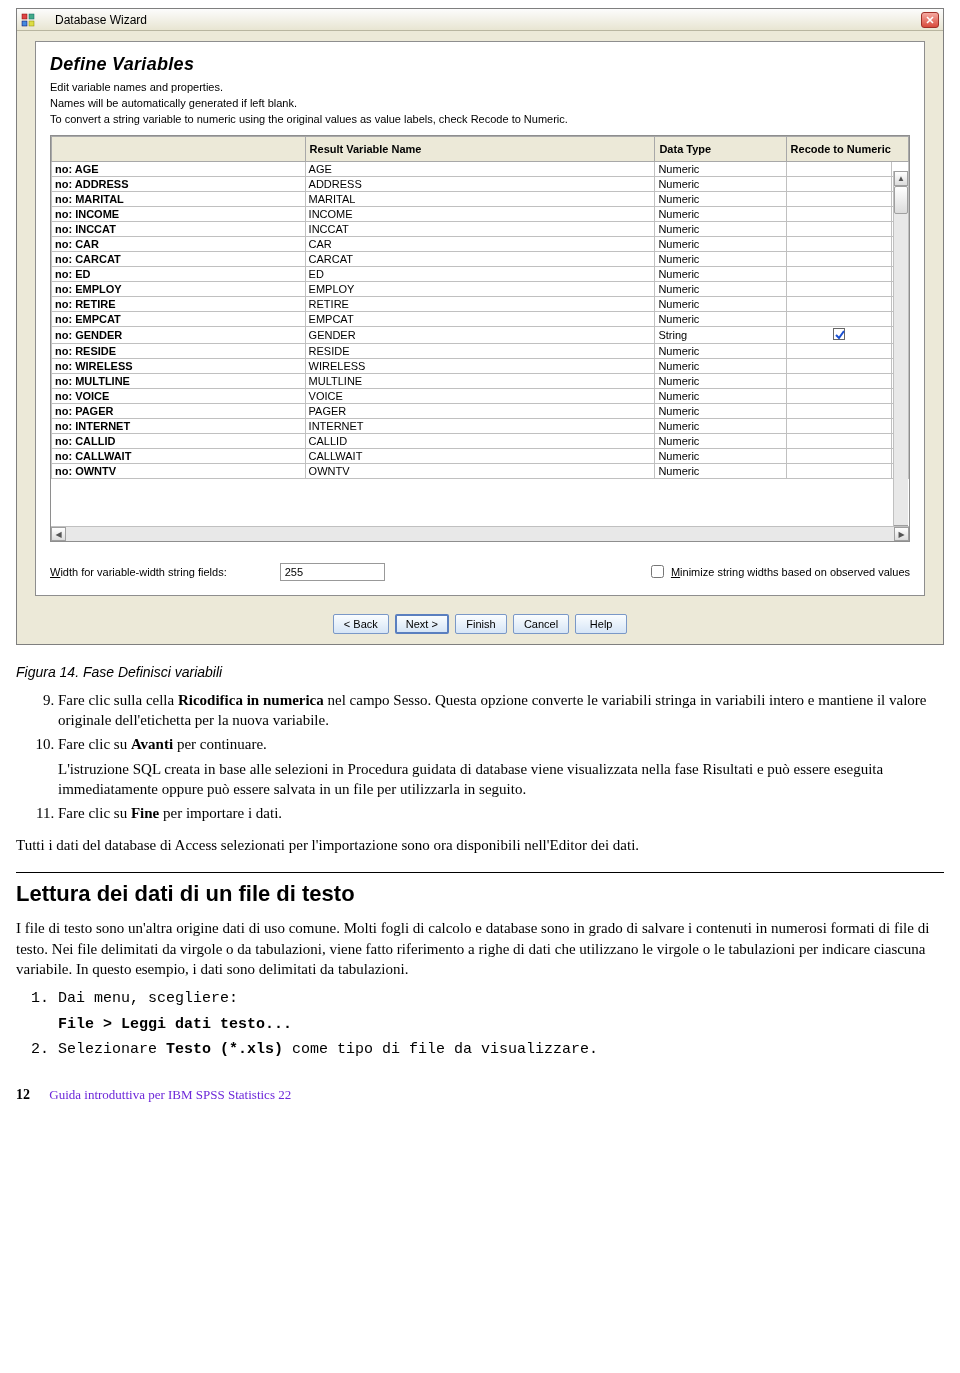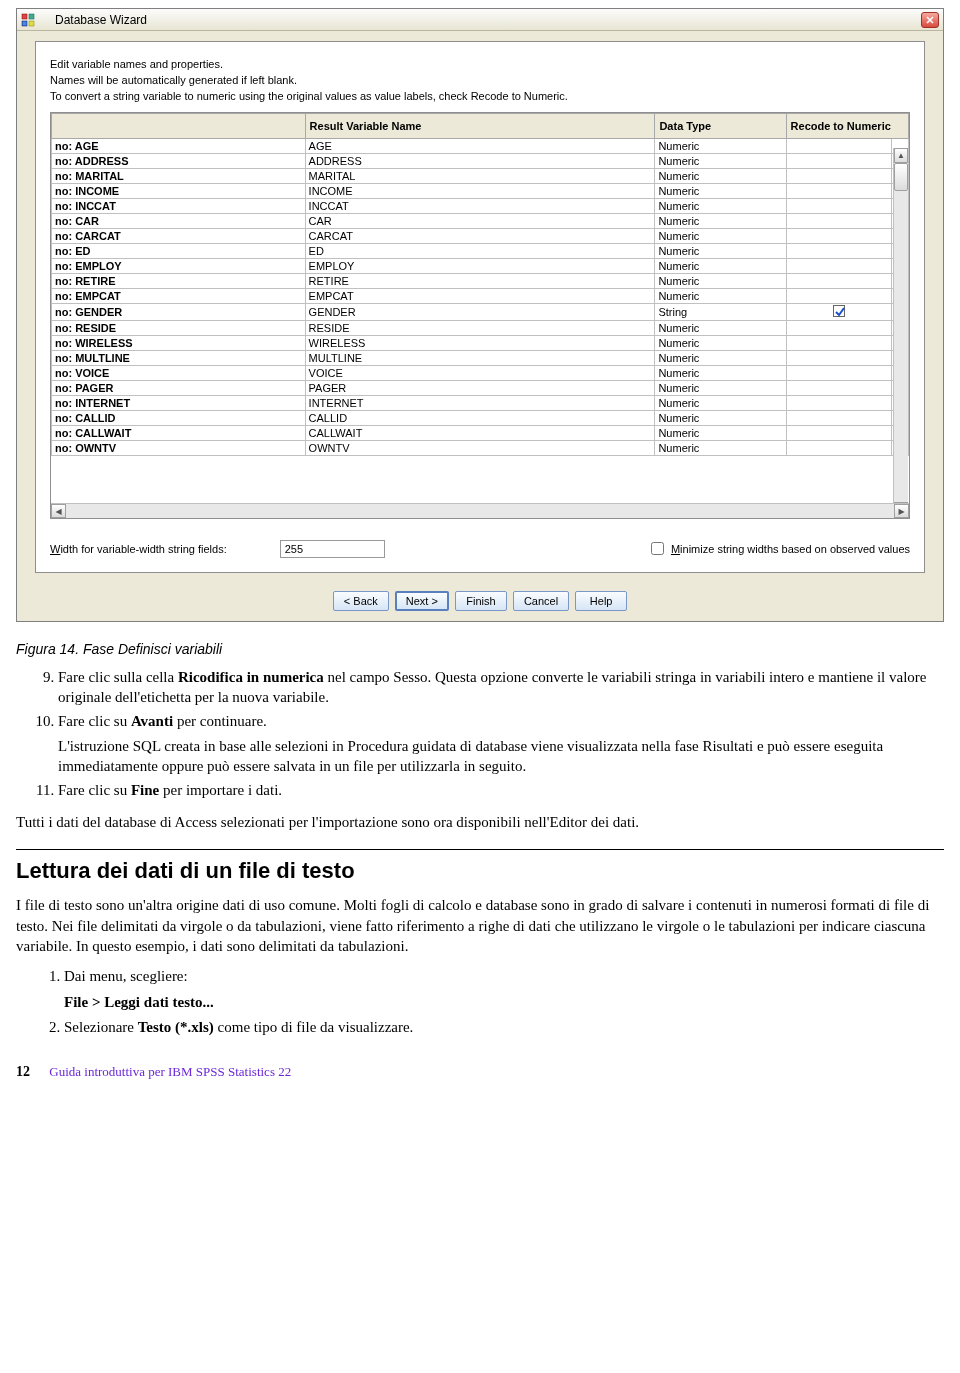--- a/index.html
+++ b/index.html
@@ -191,21 +191,21 @@
   }
   .caption {
     font-style: italic;
     font-family: Arial, Helvetica, sans-serif;
     font-size: 14px;
     margin: 6px 0 8px 0;
   }
   ol.steps { margin: 4px 0 12px 0; padding-left: 42px; }
   ol.steps li { margin: 4px 0; }
   ol.subsubsteps { margin: 4px 0; padding-left: 42px; list-style-type: decimal;}
-  ol.subsubsteps li { margin: 4px 6px;}
+  ol.subsubsteps li { margin: 4px 0; font-family: Liberation Mono, monospace;}
   .doc p { margin: 10px 0; }
   hr.sec-rule { border: none; border-top: 1px solid #000; margin: 16px 0 6px 0; }
   h2.section {
     font-family: Arial, Helvetica, sans-serif;
     font-size: 22px;
     font-weight: bold;
     margin: 6px 0 10px 0;
   }
   .footer {
     margin-top: 26px;
@@ -234,20 +234,21 @@
         <span>Database Wizard</span>
       </div>
       <div class="close-btn">
         <svg width="8" height="8" viewBox="0 0 8 8">
           <path d="M1 1 L7 7 M7 1 L1 7" stroke="#fff" stroke-width="1.6"></path>
         </svg>
       </div>
     </div>
     <div class="dialog-body">
       <div class="panel">
+        <h1>Define Variables</h1>
         <p>Edit variable names and properties.</p>
         <p>Names will be automatically generated if left blank.</p>
         <p>To convert a string variable to numeric using the original values as value labels, check Recode to Numeric.</p>
 
         <div class="grid-wrap">
           <div class="grid-scroll">
             <table class="grid">
               <colgroup>
                 <col style="width:29%">
                   <col style="width:40%">

